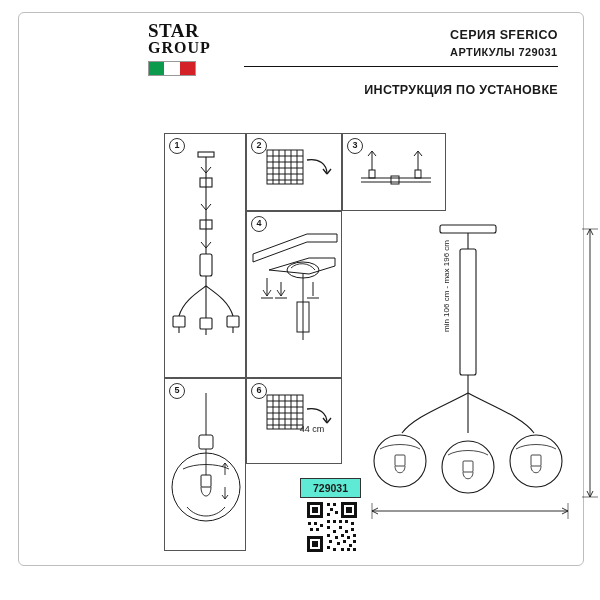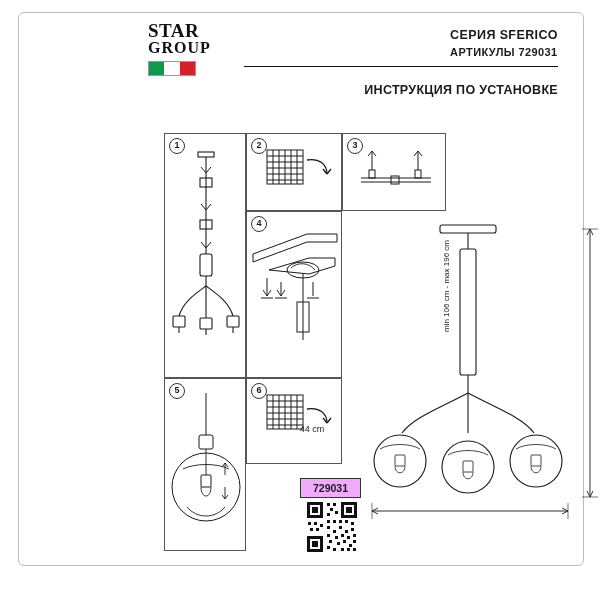--- a/index.html
+++ b/index.html
@@ -85,21 +85,21 @@
   .dim-h{
     position:absolute;left:418px;top:150px;width:80px;
     font-size:8px;transform:rotate(-90deg);transform-origin:left top;
     white-space:nowrap;
   }
 
   
   .art-box{
     position:absolute;left:300px;top:478px;
     border:1px solid #333;padding:3px 12px;font-size:10.5px;font-weight:700;
-    background:#f0abfc;
+    background:#5eead4;
   }
   .qr{position:absolute;left:305px;top:500px;width:54px;height:54px;}
 </style>
 </head>
 <body>
 
 <div class="page">
 
   <div class="frame"></div>
 

